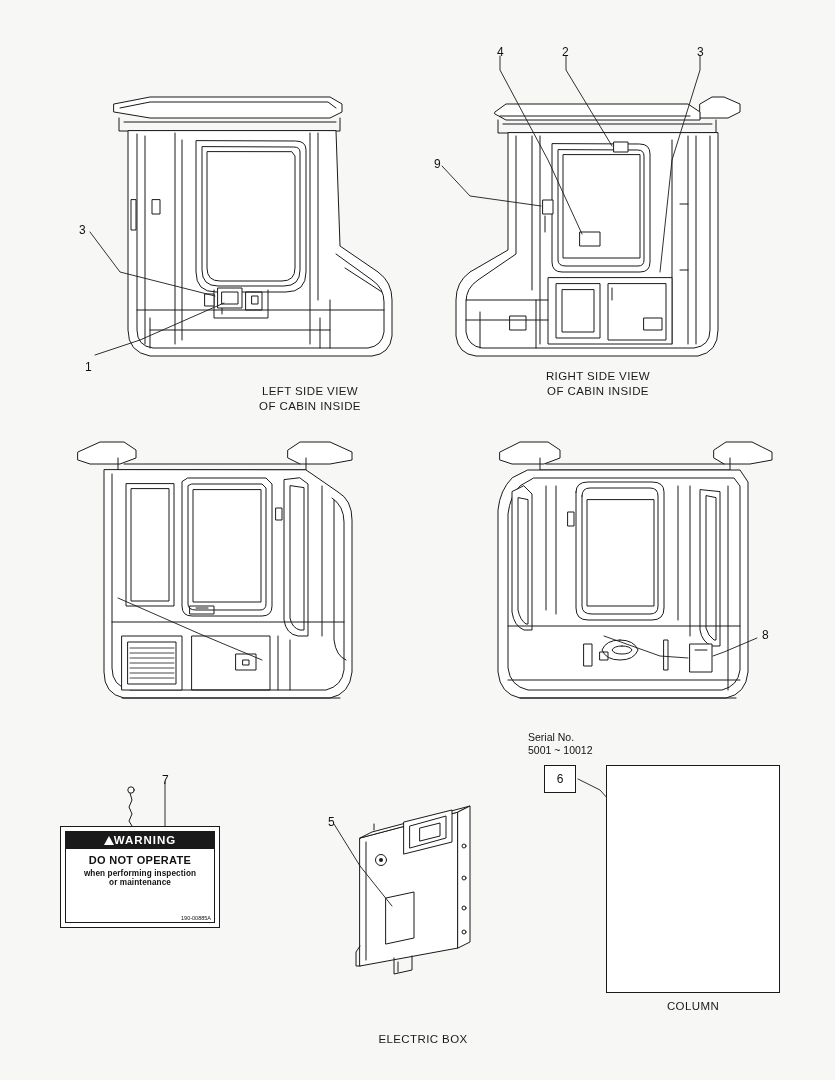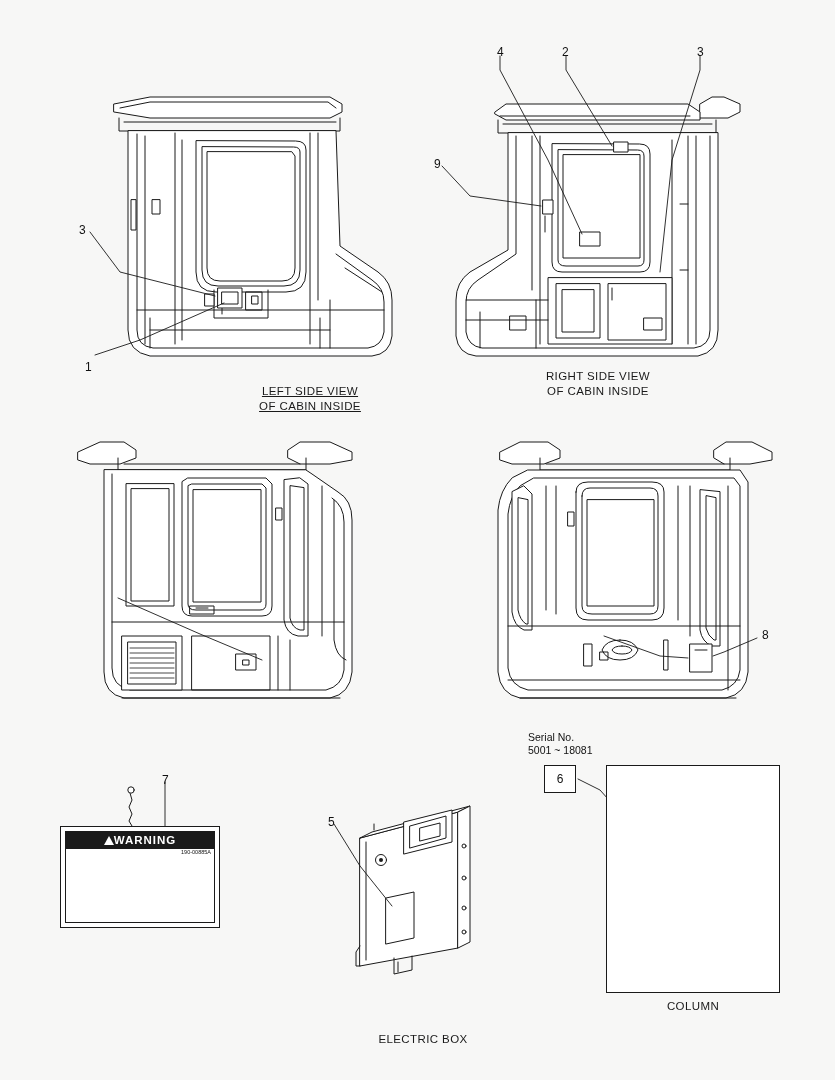--- a/index.html
+++ b/index.html
@@ -413,37 +413,42 @@
   <div class="num" style="left:79px; top:223px;">3</div>
   <div class="num" style="left:85px; top:360px;">1</div>
   <div class="num" style="left:497px; top:45px;">4</div>
   <div class="num" style="left:562px; top:45px;">2</div>
   <div class="num" style="left:697px; top:45px;">3</div>
   <div class="num" style="left:434px; top:157px;">9</div>
   <div class="num" style="left:762px; top:628px;">8</div>
   <div class="num" style="left:162px; top:773px;">7</div>
   <div class="num" style="left:328px; top:815px;">5</div>
 
-  <div class="cap" style="left:200px; top:384px; width:220px;text-decoration:underline;">LEFT SIDE VIEW
+  <div class="cap" style="left:200px; top:384px; width:220px;">LEFT SIDE VIEW
 OF CABIN INSIDE</div>
   <div class="cap" style="left:488px; top:369px; width:220px;">RIGHT SIDE VIEW
 OF CABIN INSIDE</div>
   <div class="cap" style="left:318px; top:997px; width:210px;margin-top:35px;">ELECTRIC BOX</div>
   <div class="cap" style="left:606px; top:999px; width:174px;">COLUMN</div>
 
   <div class="serial">Serial No.
-5001 ~ 18081</div>
+5001 ~ 10012</div>
   <div class="box6">
       <span>6</span>
     </div>
   <div class="col-frame"></div>
 
   <div class="warn-plate">
     <div class="warn-inner">
       <div class="warn-top">
         <span class="warn-tri"></span>
         <span>WARNING</span>
       </div>
+      <div class="warn-body">
+        <div class="warn-l1">DO NOT OPERATE</div>
+        <div class="warn-l2">when performing inspection</div>
+        <div class="warn-l3">or maintenance</div>
+      </div>
       <div class="warn-code">190-00885A</div>
     </div>
   </div>
 
 </div>
 
 </body></html>

